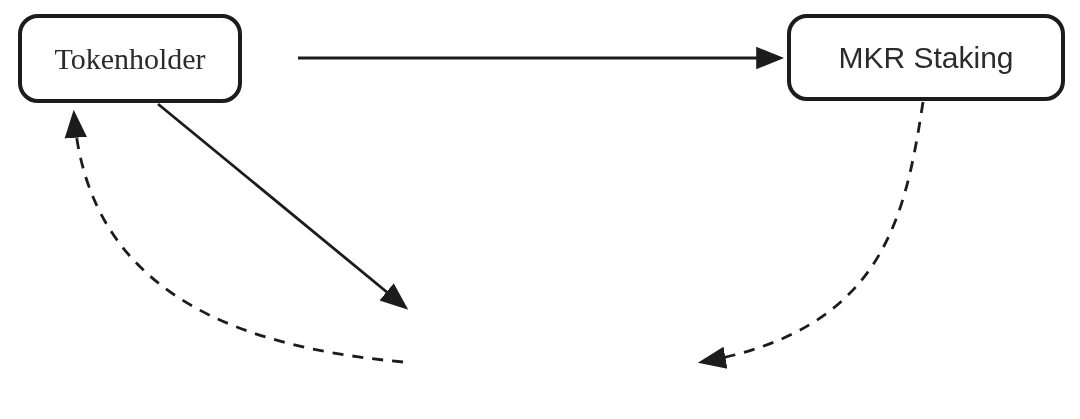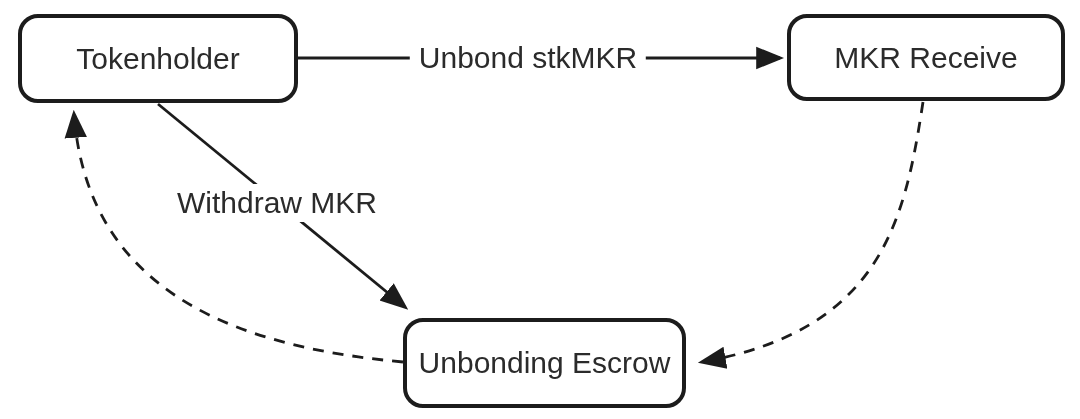--- a/index.html
+++ b/index.html
@@ -37,21 +37,21 @@
     border-radius: 20px;
     background: #ffffff;
     display: flex;
     align-items: center;
     justify-content: center;
     font-size: 30px;
     color: #2b2b2b;
     white-space: nowrap;
     z-index: 2;
   }
-  .node-tokenholder   { left: 18px;  top: 14px;  width: 280px; height: 89px; }
+  .node-tokenholder   { left: 18px;  top: 14px;  width: 224px; height: 89px; font-family: Liberation Serif, serif; }
   .node-mkr-staking   { left: 787px; top: 14px;  width: 278px; height: 87px; }
   .node-unbonding-escrow { left: 403px; top: 318px; width: 283px; height: 90px; }
   .edge-label {
     position: absolute;
     transform: translate(-50%, -50%);
     background: #ffffff;
     padding: 2px 9px;
     font-size: 30px;
     color: #2b2b2b;
     white-space: nowrap;
@@ -78,23 +78,20 @@
 
     <path class="edge-line" d="M 158 104 L 405 307" marker-end="url(#arrow)"></path>
 
     <path class="edge-line dashed" d="M 923 102 C 905 220, 882 330, 702 362" marker-end="url(#arrow)"></path>
 
     <path class="edge-line dashed" d="M 403 362 C 250 348, 88 300, 74 114" marker-end="url(#arrow)"></path>
   </svg>
 
   <div class="node node-tokenholder">Tokenholder</div>
 
-  <div class="node node-mkr-staking">MKR Receive</div>
+  <div class="node node-mkr-staking">MKR Staking</div>
 
-  <div class="node node-unbonding-escrow">Unbonding Escrow</div>
 
-  <div class="edge-label edge-label-unbond">Unbond stkMKR</div>
 
-  <div class="edge-label edge-label-withdraw">Withdraw MKR</div>
 
 
 
 </div>
 
 </body></html>

